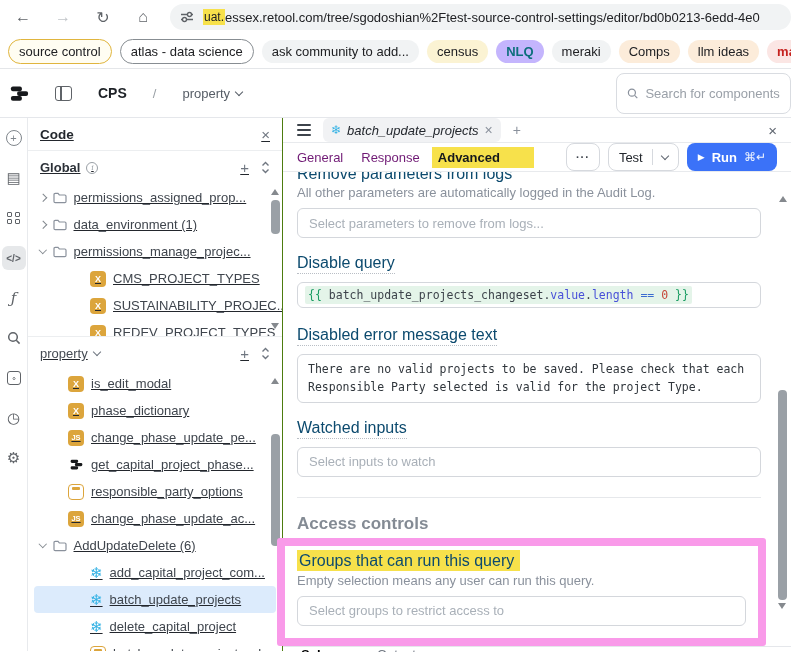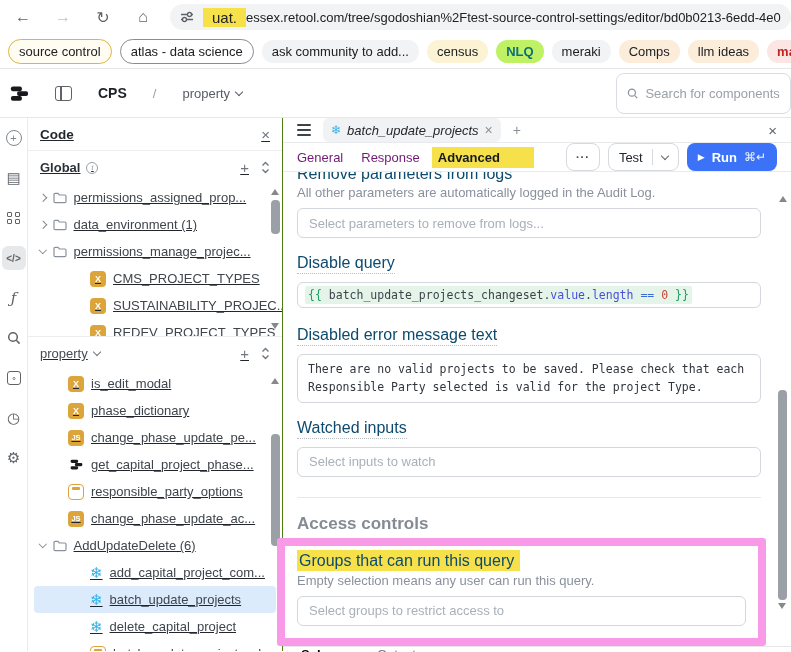--- a/index.html
+++ b/index.html
@@ -7,30 +7,30 @@
     font-family:"Liberation Sans", sans-serif; color:#23272d; }
   body { position:relative; font-size:13px; }
 
   
   .browser-top { height:34px; display:flex; align-items:center; padding-left:10px; background:#fff; }
   .nav-ic { width:26px; text-align:center; font-size:16px; color:#5f6368; margin-right:14px; cursor:default; }
   .nav-ic.disabled { color:#c0c4c8; }
   .urlbar { flex:1; height:26px; background:#f1f3f4; border-radius:13px; display:flex; align-items:center;
     padding:0 0 0 10px; overflow:hidden; white-space:nowrap; }
   .tune-ic { margin-right:9px; flex:0 0 auto; }
-  .url-hl { background:#f7e14b; padding:1px 9px; font-size:15px; color:#202124; }
+  .url-hl { background:#f7e14b; padding:1px 1px; font-size:12px; color:#202124; }
   .url-rest { font-size:13px; color:#202124; overflow:hidden; }
 
   .bookmarks { height:35px; display:flex; align-items:center; gap:8px; padding:0 6px 0 8px;
     border-bottom:1px solid #e4e6e9; background:#fff; }
   .bk { border-radius:13px; padding:4px 10px; font-size:13px; color:#202124; white-space:nowrap; background:#f1f3f4; }
   .bk.yellow-outline { background:#fffdf2; border:1.5px solid #e0b53e; }
   .bk.gray-outline { background:#fff; border:1.5px solid #878d92; }
   .bk.yellow { background:#fbf3d3; }
-  .bk.cyan { background:#bef264; color:#0d6f7c; font-weight:bold; }
+  .bk.cyan { background:#c4b5fd; color:#0d6f7c; font-weight:bold; }
   .bk.peach { background:#fcecda; }
   .bk.red { background:#fbe6e4; color:#c5221f; font-weight:bold; }
 
   
   .rt-header { height:49px; border-bottom:1px solid #e5e7eb; display:flex; align-items:center;
     padding:0 0 0 10px; gap:26px; background:#fff; }
   .rt-logo svg { display:block; }
   .panel-ic { width:17px; height:15px; border:1.6px solid #5f6368; border-radius:3px; position:relative; }
   .panel-ic::before { content:""; position:absolute; left:4px; top:0; bottom:0; width:1.6px; background:#5f6368; }
   .crumb-app { font-weight:bold; font-size:14px; color:#1d2126; }

